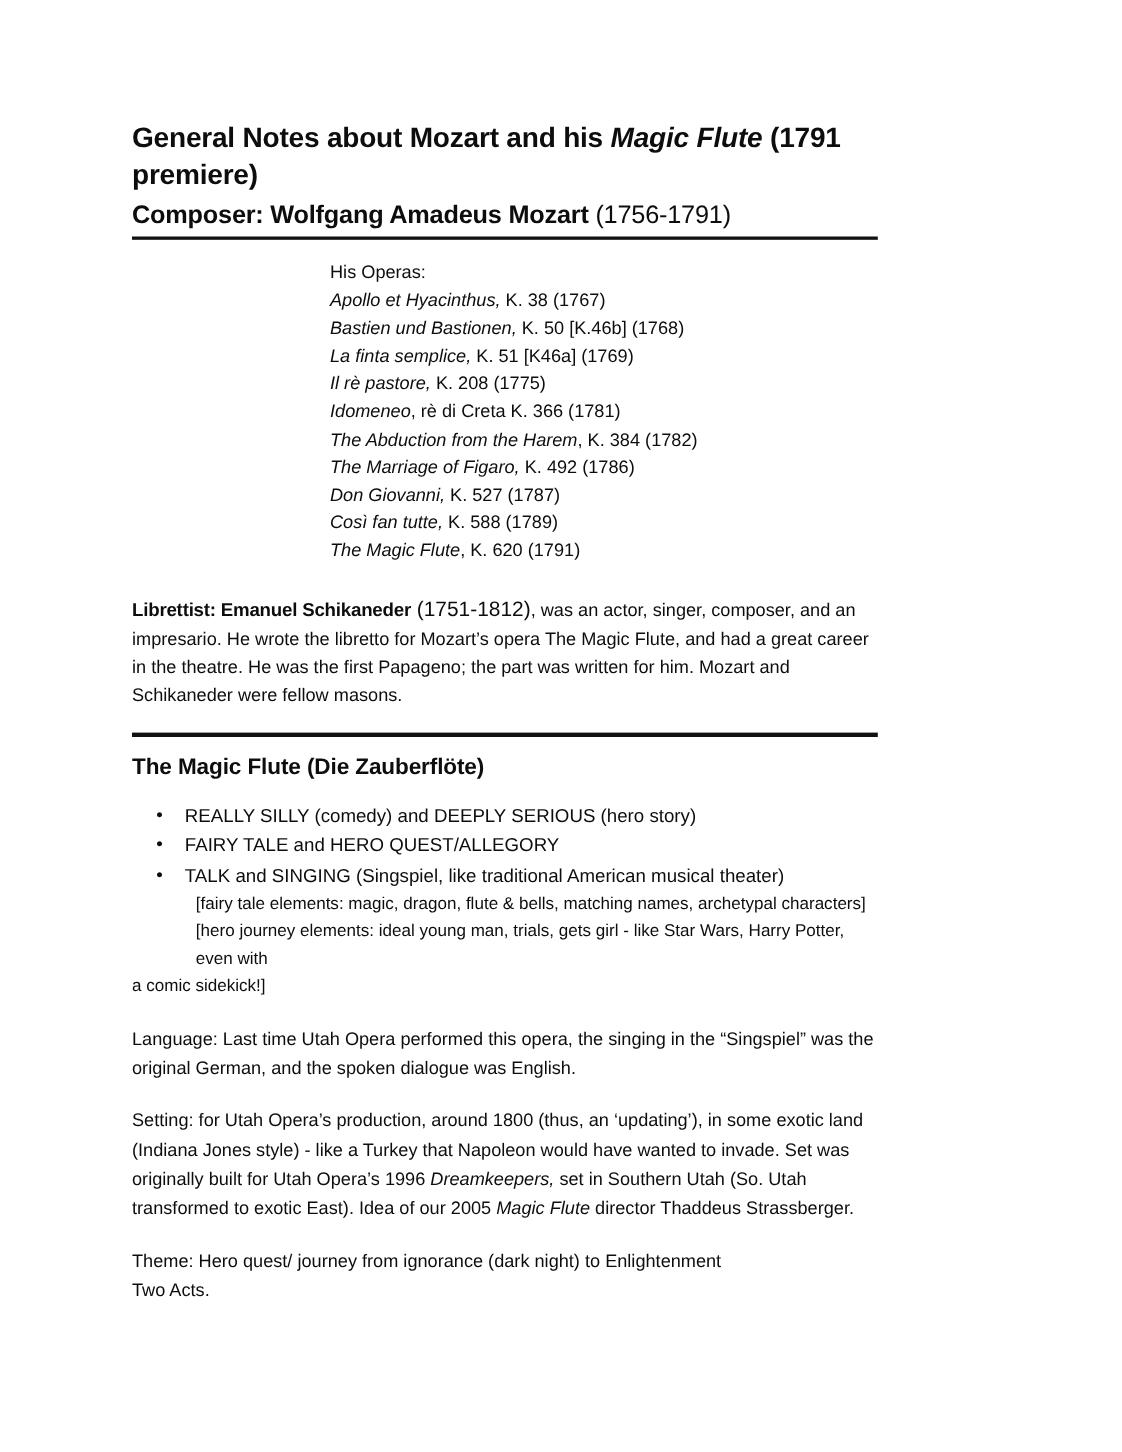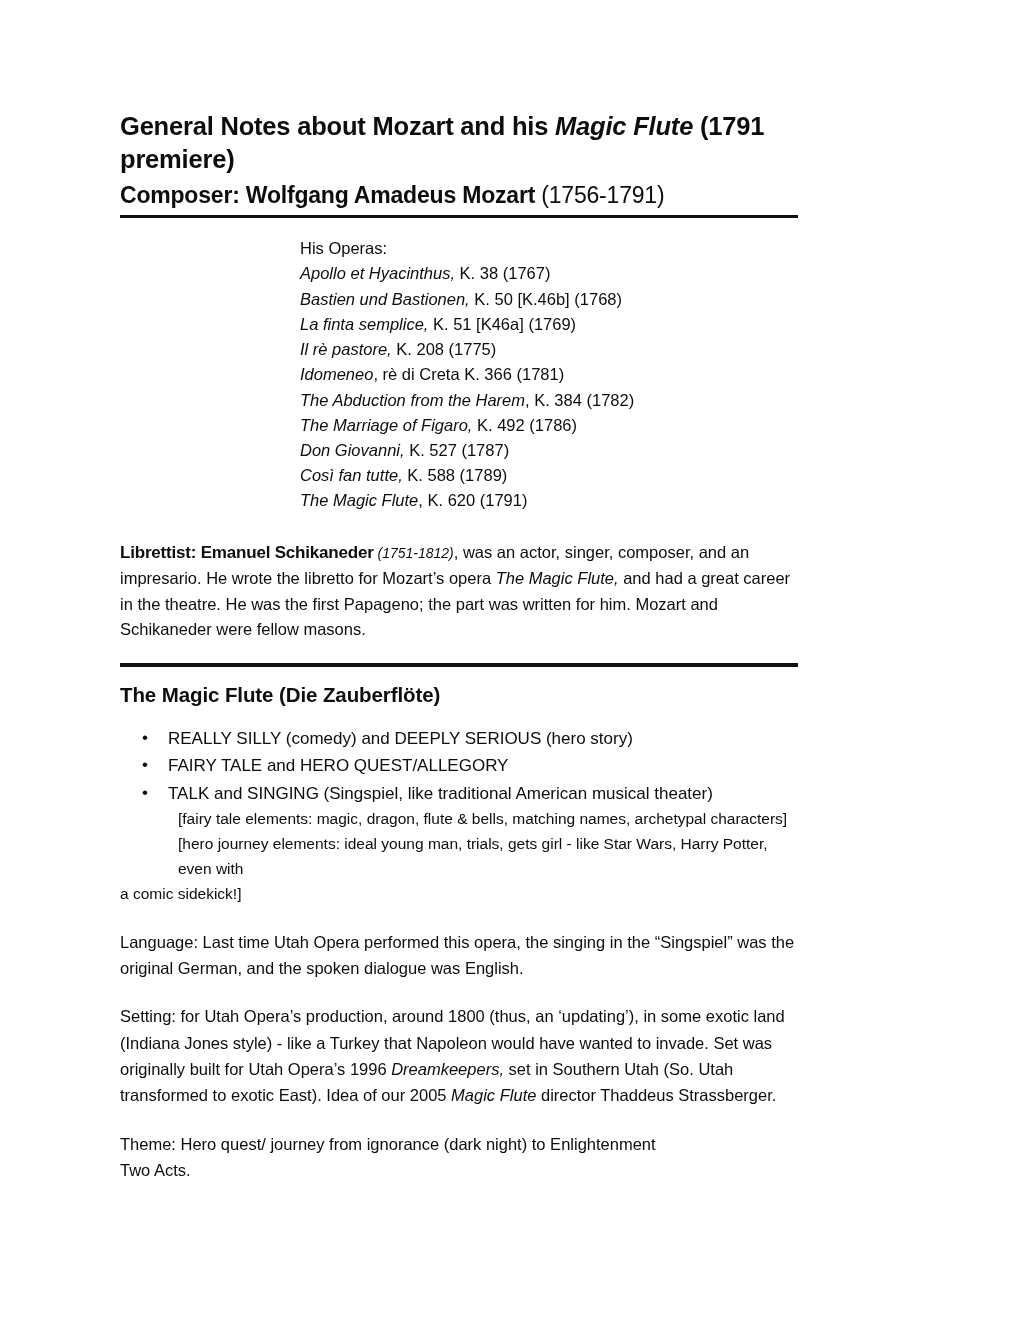--- a/index.html
+++ b/index.html
@@ -80,25 +80,23 @@
     font-size: 16.5px;
     line-height: 1.55;
     text-align: left;
   }
   .librettist .big {
     font-size: 17px;
     font-weight: bold;
     letter-spacing: -0.2px;
   }
   .librettist .dates {
-    font-size: 14px;
-    font-style: italic;
+    font-size: 19px;
   }
   .librettist .it {
-    font-style: italic;
   }
 
   
   .sec-head {
     font-size: 20.5px;
     font-weight: bold;
     letter-spacing: -0.1px;
     margin: 0 0 18px 0;
   }
 

